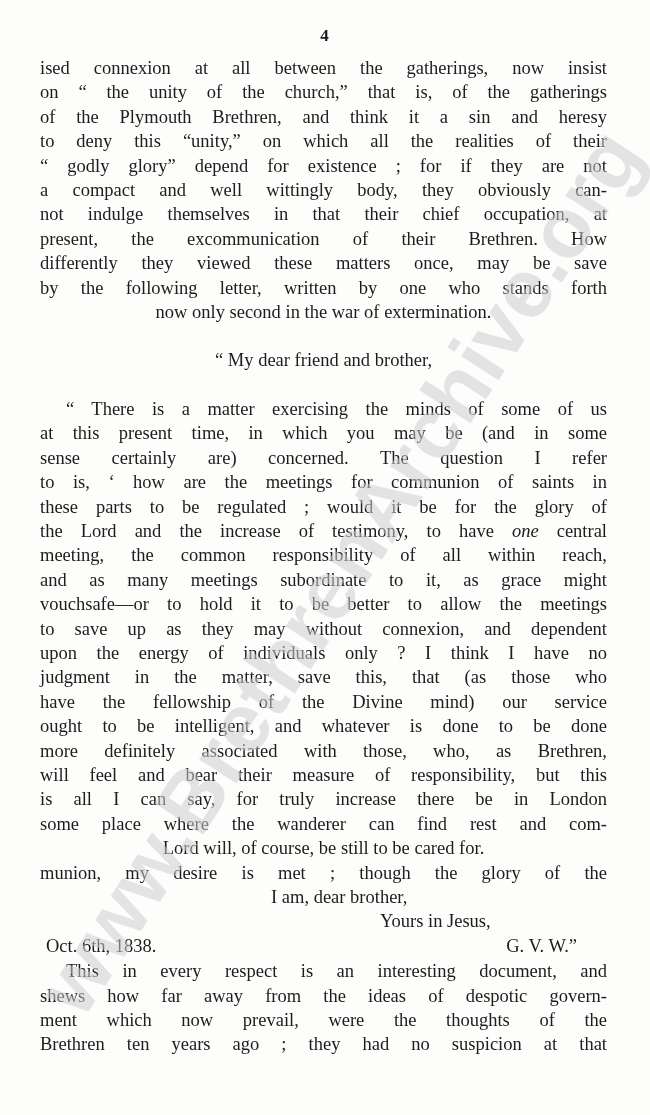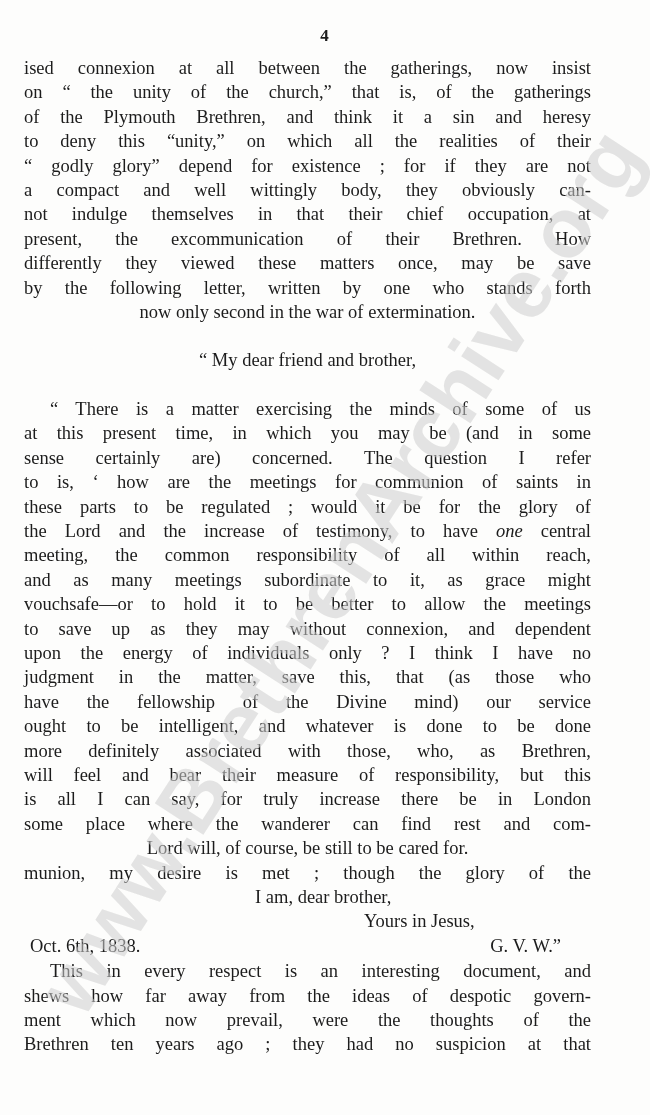--- a/index.html
+++ b/index.html
@@ -16,21 +16,21 @@
     position: absolute;
     top: 26px; left: 0; right: 0;
     text-align: center;
     font-size: 17px;
     font-weight: bold;
     letter-spacing: 1px;
   }
   .text-block {
     position: absolute;
     top: 56px;
-    left: 24px;
+    left: 40px;
     width: 567px;
     font-size: 18.5px;
     line-height: 24.4px;
   }
   .para { margin-top: 24px; }
   [data-repeat="paragraphs_top"] .para:first-child { margin-top: 0; }
   [data-repeat="paragraphs_bottom"] .para { margin-top: 1px; }
   .line {
     text-align: justify;
     text-align-last: justify;

